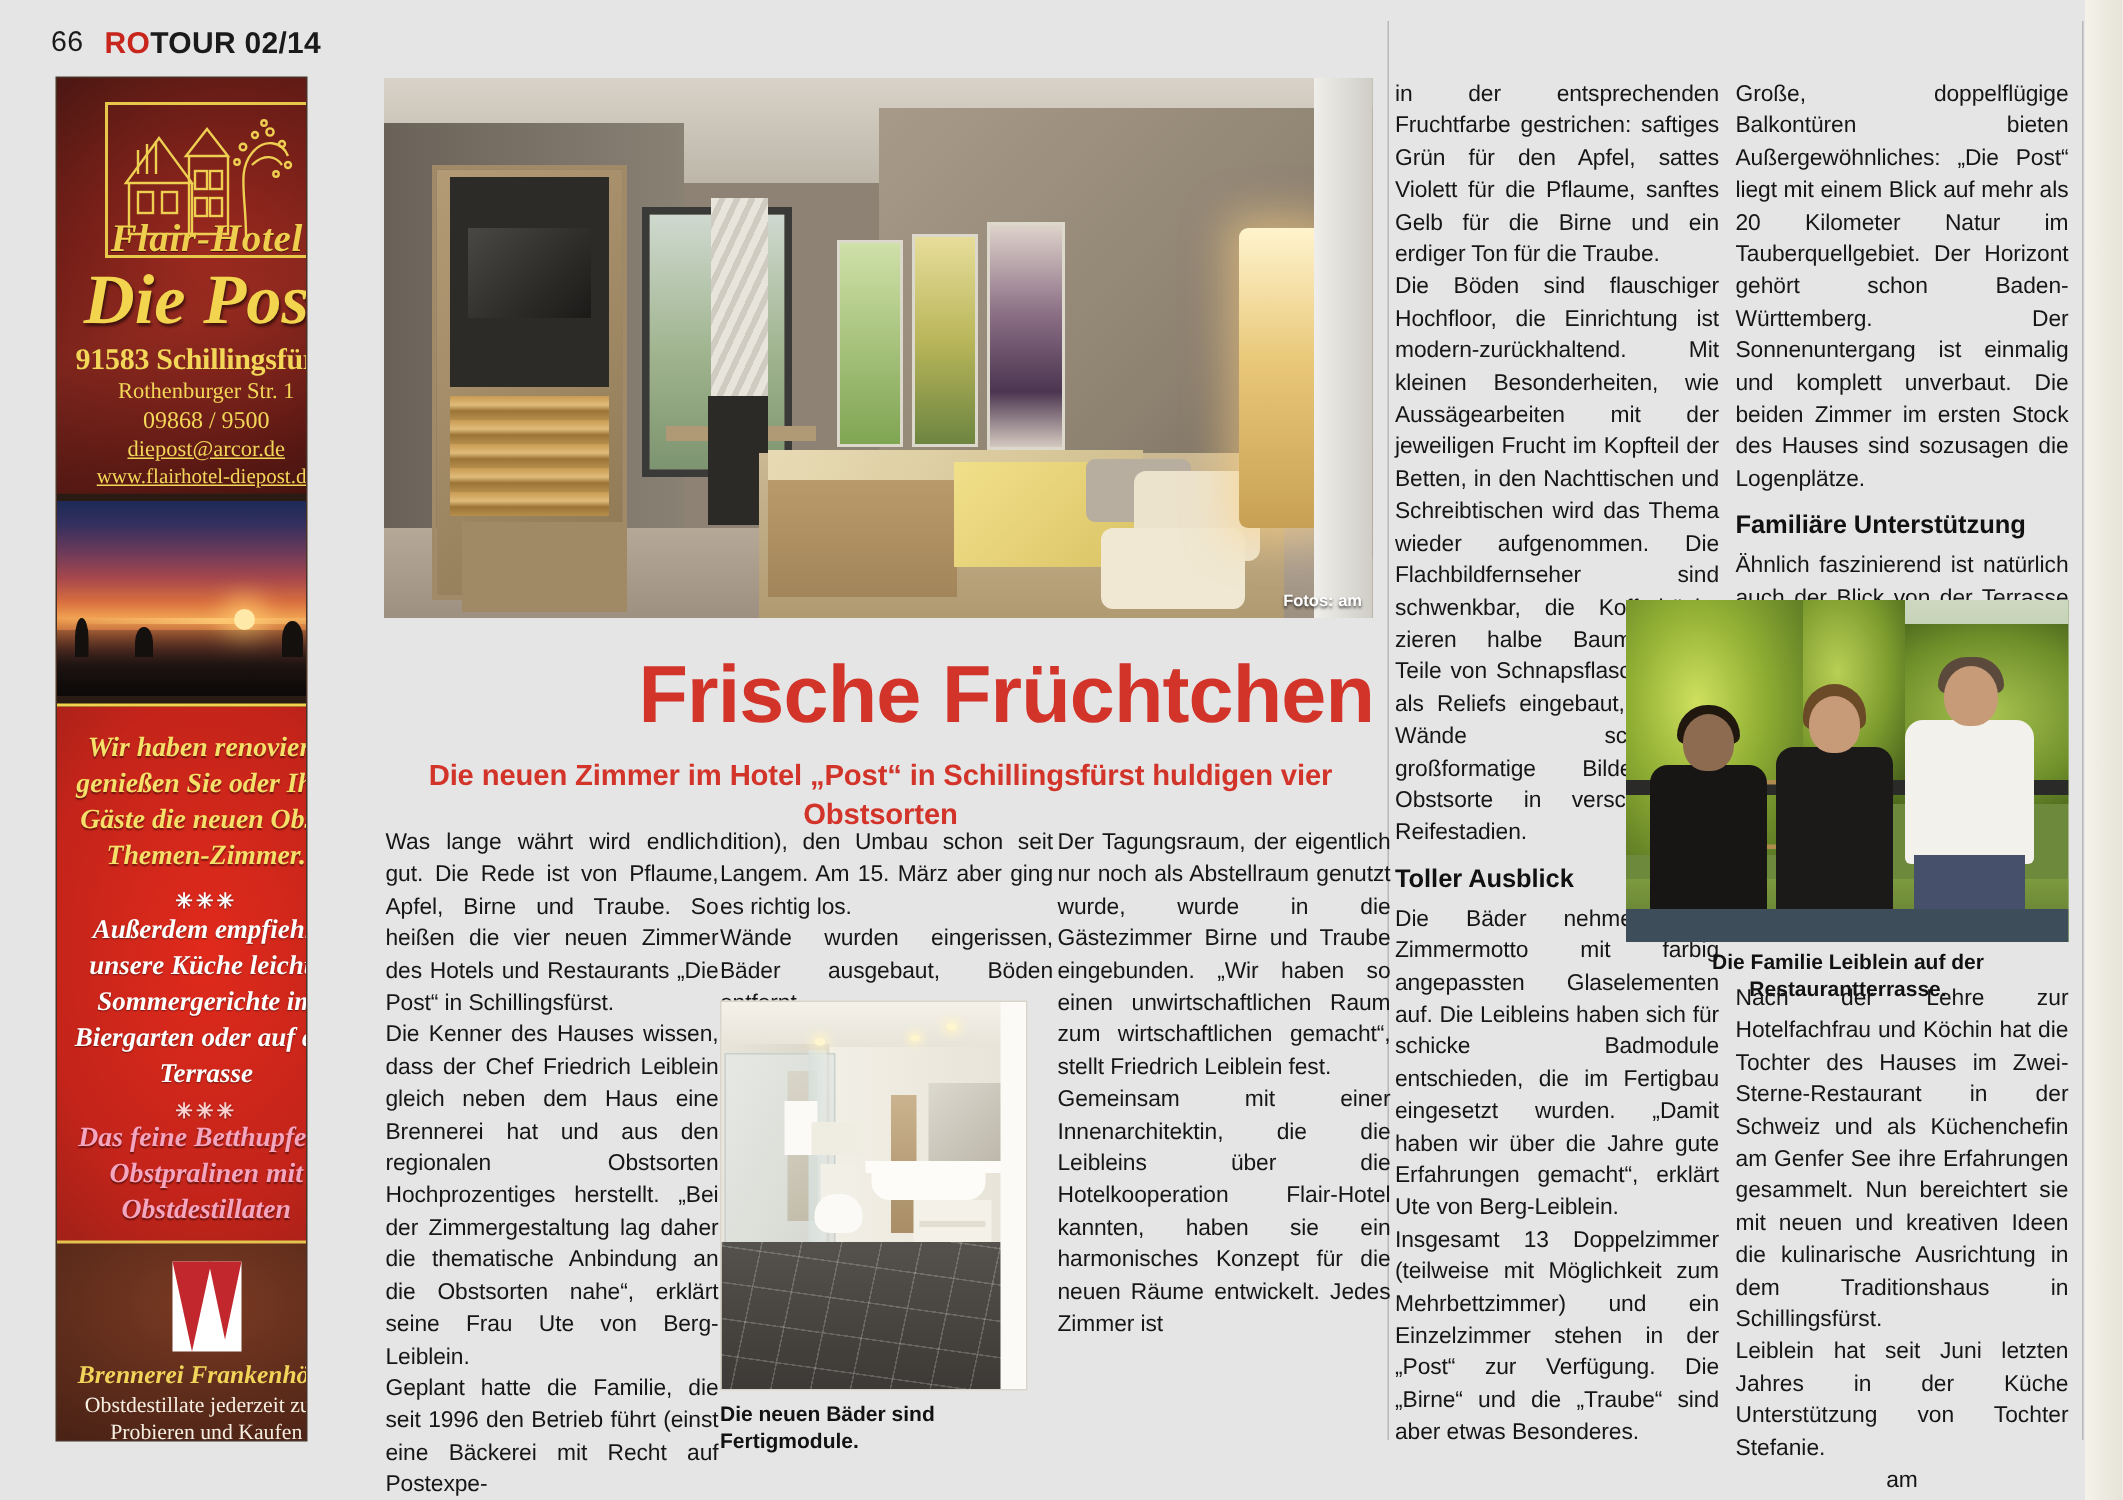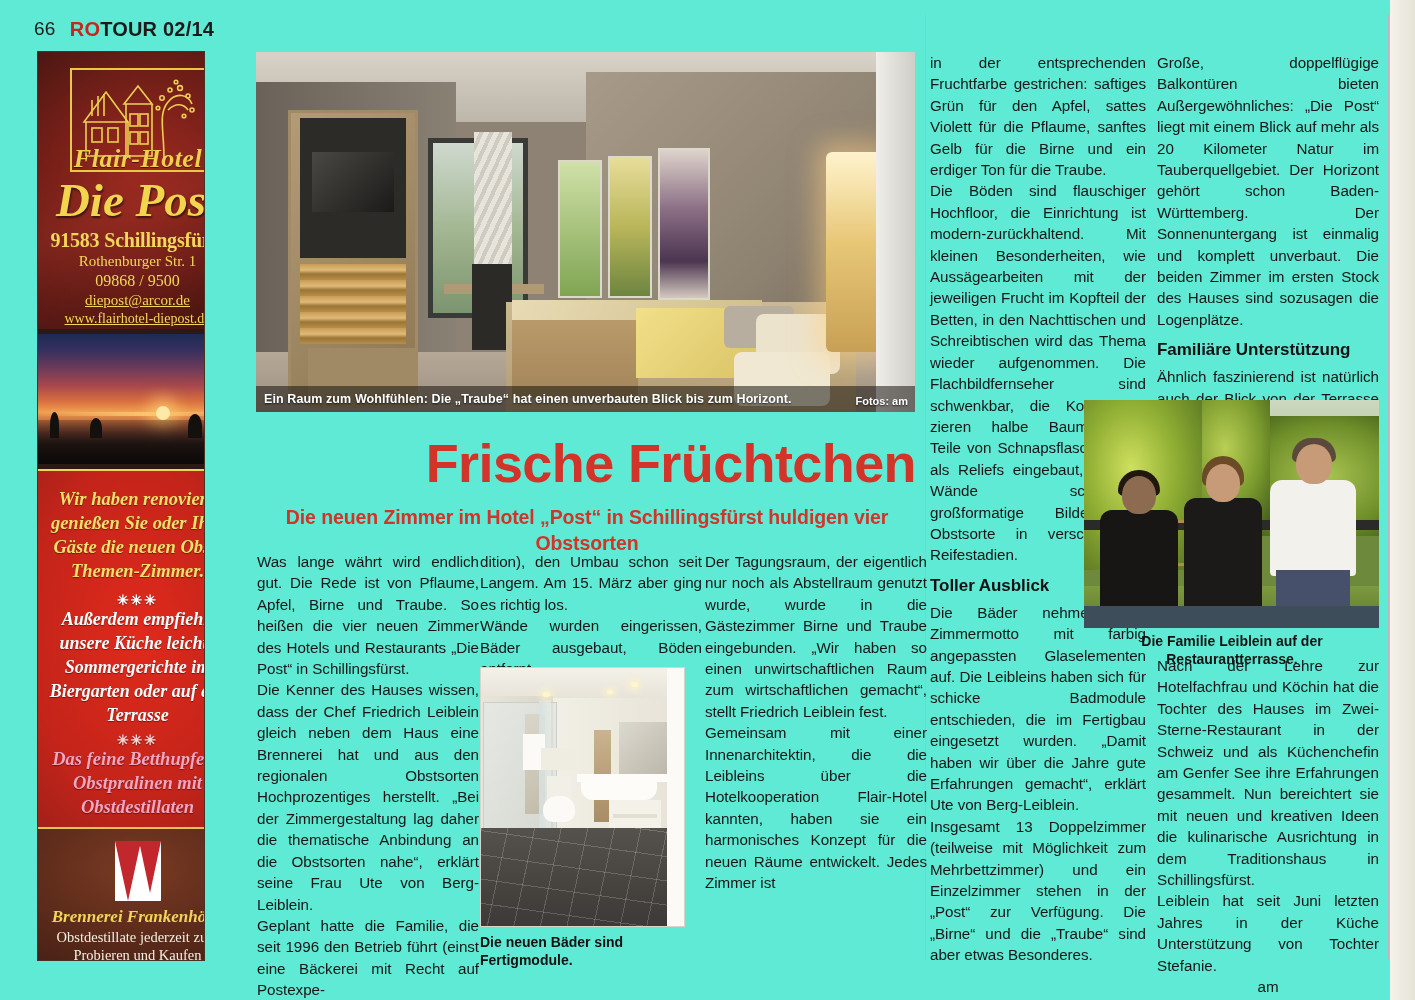--- a/index.html
+++ b/index.html
@@ -5,21 +5,21 @@
   html,body{margin:0;padding:0;}
   body{
     width:1415px;height:1000px;
     background:#ffffff;
     font-family:"Liberation Sans", sans-serif;
     overflow:hidden;
     position:relative;
   }
   .page{
     position:absolute;inset:0;
-    background:#5eead4;
+    background:#e5e5e5;
   }
   
   #masthead{
     position:absolute;left:34px;top:16px;width:330px;height:26px;
     display:flex;align-items:center;gap:14px;
   }
   #folio{
     font-size:19px;color:#1a1a1a;font-weight:400;letter-spacing:0.3px;
   }
   #mastname{
@@ -392,23 +392,20 @@
     <div class="lp" id="lp-art3"></div>
     <div class="lp" id="lp-bed"></div>
     <div class="lp" id="lp-duvet"></div>
     <div class="lp" id="lp-runner"></div>
     <div class="lp" id="lp-gold"></div>
     <div class="lp" id="lp-pill1"></div>
     <div class="lp" id="lp-pill2"></div>
     <div class="lp" id="lp-pill3"></div>
     <div class="lp" id="lp-lamp"></div>
     <div class="lp" id="lp-doorR"></div>
-    <div id="lp-capbar">
-      <span id="lp-cap">Ein Raum zum Wohlfühlen: Die „Traube“ hat einen unverbauten Blick bis zum Horizont.</span>
-    </div>
     <span id="lp-credit">Fotos: am</span>
   </div>
 
   <div id="headline">Frische Früchtchen</div>
   <div id="subhead">Die neuen Zimmer im Hotel „Post“ in Schillingsfürst huldigen vier Obstsorten</div>
 
   <div class="col" id="col1">
     <p>Was lange währt wird endlich gut. Die Rede ist von Pflaume, Apfel, Birne und Traube. So heißen die vier neuen Zimmer des Hotels und Restaurants „Die Post“ in Schillingsfürst.</p>
     <p>Die Kenner des Hauses wissen, dass der Chef Friedrich Leiblein gleich neben dem Haus eine Brennerei hat und aus den regionalen Obstsorten Hochprozentiges herstellt. „Bei der Zimmergestaltung lag daher die thematische Anbindung an die Obstsorten nahe“, erklärt seine Frau Ute von Berg-Leiblein.</p>
     <p>Geplant hatte die Familie, die seit 1996 den Betrieb führt (einst eine Bäckerei mit Recht auf Postexpe-</p>

